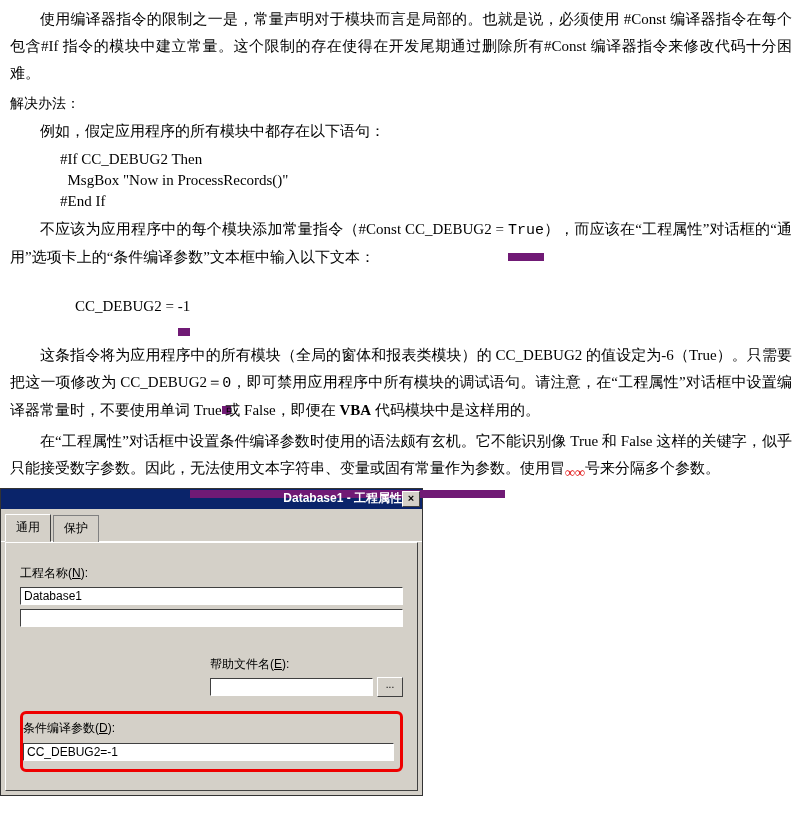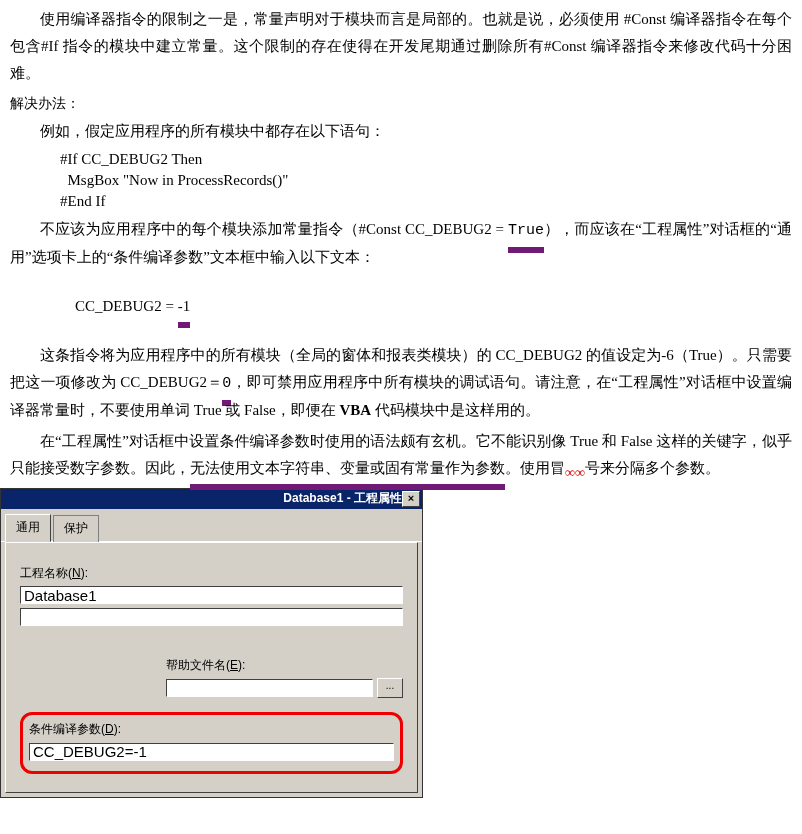--- a/index.html
+++ b/index.html
@@ -29,22 +29,22 @@
     font-family: Liberation Serif, serif;
     white-space: pre;
     margin: 4px 0 4px 50px;
     font-size: 15px;
     line-height: 1.4;
   }
   .mono {
     font-family: "Courier New", monospace;
   }
   .ul-red {
-    border-bottom: 6px solid #701a75;
-    padding-bottom: 8px;
+    border-bottom: 8px solid #701a75;
+    padding-bottom: 14px;
   }
   .infinity {
     color: #d00;
     font-weight: bold;
     position: relative;
     top: 4px;
     font-size: 14px;
   }
   b { font-weight: bold; }
 
@@ -120,21 +120,21 @@
   .txt {
     width: 100%;
     box-sizing: border-box;
     height: 18px;
     border-top: 1px solid #404040;
     border-left: 1px solid #404040;
     border-right: 1px solid #fff;
     border-bottom: 1px solid #fff;
     background: #fff;
     font-family: "Tahoma","SimSun",sans-serif;
-    font-size: 15px;
+    font-size: 12px;
     padding: 1px 3px;
   }
   .row-help {
     display: flex;
     align-items: flex-end;
     gap: 10px;
     margin-top: 18px;
     flex-direction: column;
   }
   .row-help .col1 { flex: 1; }
@@ -149,22 +149,22 @@
     font-size: 10px;
     line-height: 14px;
     text-align: center;
     margin-left: 4px;
     cursor: pointer;
     display: inline-block;
   }
   .inline-row { display: flex; align-items: center; }
   .redbox {
     border: 3px solid #e00;
-    border-radius: 12px;
-    padding: 4px 6px 6px 6px;
+    border-radius: 6px;
+    padding: 4px 6px 6px 0;
     margin-top: 14px;
   }
 </style>
 </head>
 <body>
 
 <div class="doc">
 
   <p class="para">使用编译器指令的限制之一是，常量声明对于模块而言是局部的。也就是说，必须使用 #Const 编译器指令在每个包含#If 指令的模块中建立常量。这个限制的存在使得在开发尾期通过删除所有#Const 编译器指令来修改代码十分困难。</p>
 

